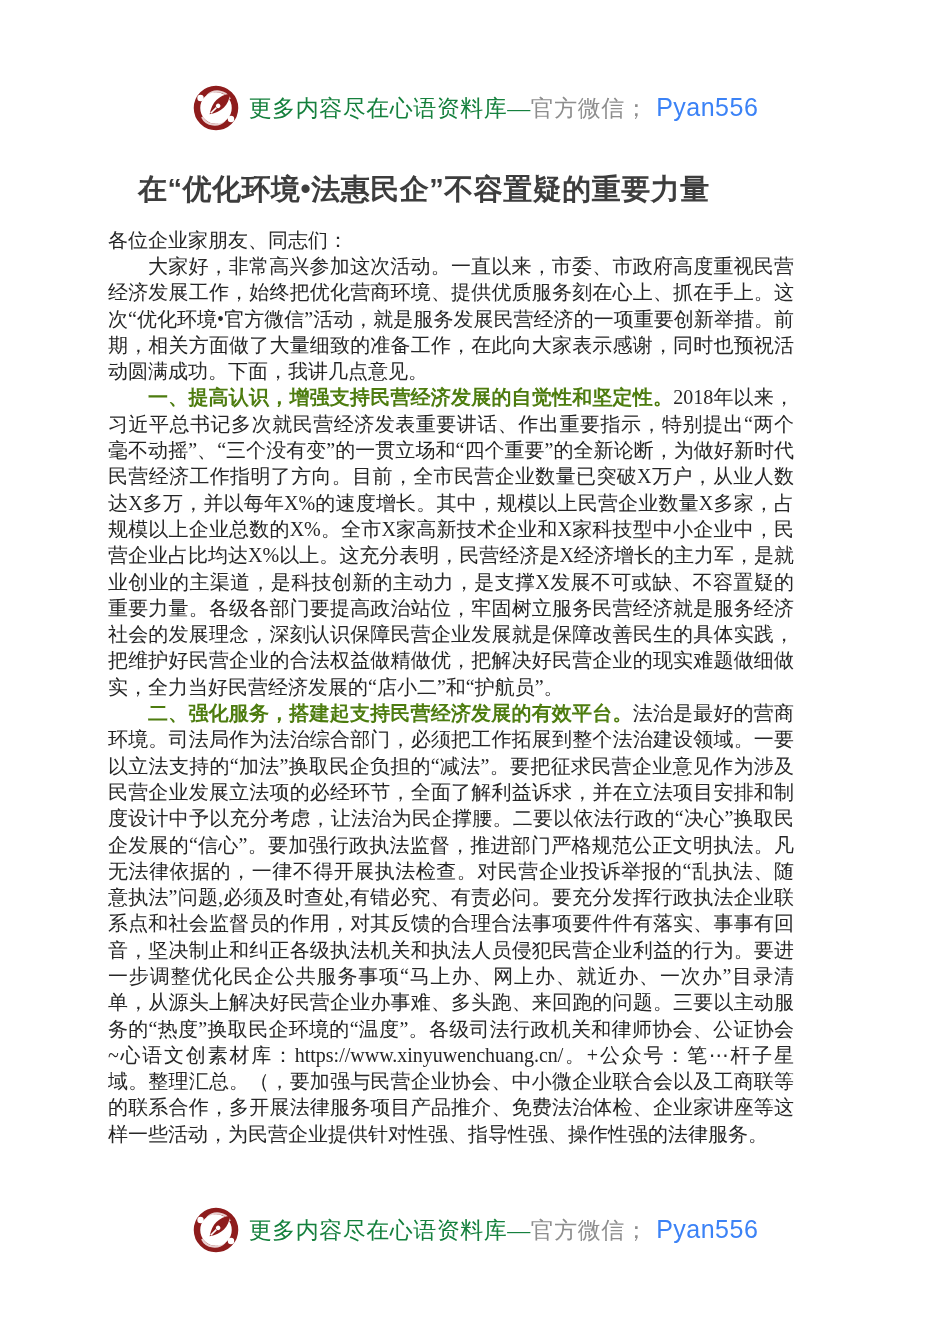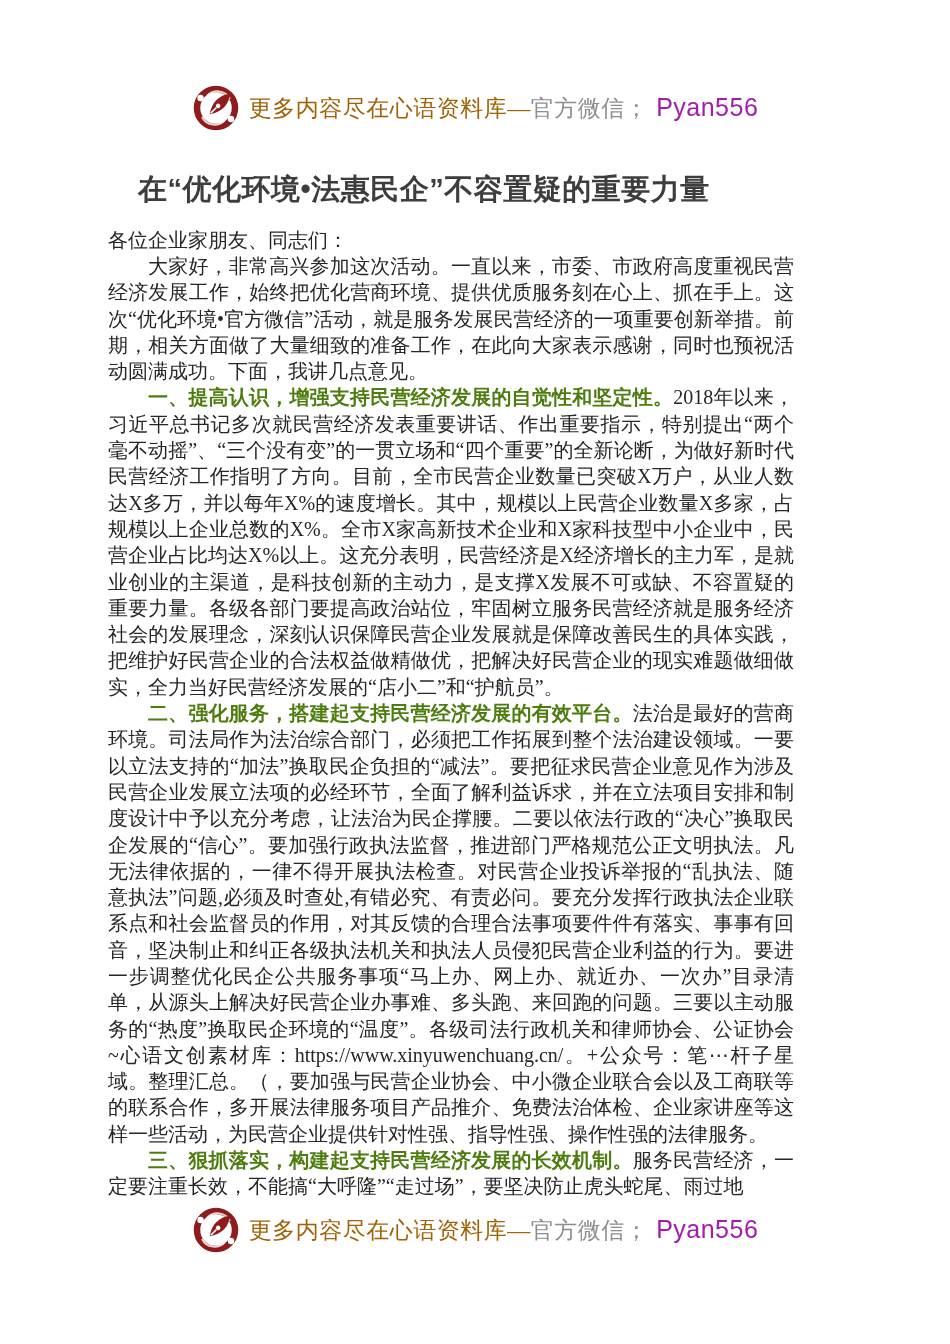--- a/index.html
+++ b/index.html
@@ -12,23 +12,23 @@
     font-family:"Liberation Serif","DejaVu Serif",serif;
   }
   .brandbar {
     display:flex; align-items:center; justify-content:center; gap:9px;
   }
   .brandbar.header { padding-top:84px; }
   .brandbar.footer { position:absolute; top:1206px; left:0; width:100%; }
   .logo { display:inline-block; width:48px; height:48px; flex:0 0 auto; }
   .logo svg { width:48px; height:48px; display:block; }
   .brand-line { font-size:23px; letter-spacing:0.5px; white-space:nowrap; }
-  .brand-main  { color:#a16207; }
+  .brand-main  { color:#15803d; }
   .brand-label { color:#8d8d8d; }
-  .brand-id    { color:#a21caf; font-family:"Liberation Sans","DejaVu Sans",sans-serif; font-size:25px;margin-left:8px; }
+  .brand-id    { color:#3b82f6; font-family:"Liberation Sans","DejaVu Sans",sans-serif; font-size:25px;margin-left:8px; }
   .doc-title {
     margin:39px 132px 0 138px;
     font-family:"Liberation Sans","DejaVu Sans",sans-serif;
     font-weight:bold;
     font-size:29px;
     line-height:1.3;
     color:#3d3d3d;
     letter-spacing:0.5px;
   }
   .doc-body {
@@ -75,21 +75,20 @@
     </span>
   </div>
 
   <h1 class="doc-title">在“优化环境•法惠民企”不容置疑的重要力量</h1>
 
   <div class="doc-body">
     <p class="salutation">各位企业家朋友、同志们：</p>
     <p class="para"><span>大家好，非常高兴参加这次活动。一直以来，市委、市政府高度重视民营经济发展工作，始终把优化营商环境、提供优质服务刻在心上、抓在手上。这次“优化环境•官方微信”活动，就是服务发展民营经济的一项重要创新举措。前期，相关方面做了大量细致的准备工作，在此向大家表示感谢，同时也预祝活动圆满成功。下面，我讲几点意见。</span></p>
     <p class="para"><span class="sec-lead">一、提高认识，增强支持民营经济发展的自觉性和坚定性。</span><span>2018年以来，习近平总书记多次就民营经济发表重要讲话、作出重要指示，特别提出“两个毫不动摇”、“三个没有变”的一贯立场和“四个重要”的全新论断，为做好新时代民营经济工作指明了方向。目前，全市民营企业数量已突破X万户，从业人数达X多万，并以每年X%的速度增长。其中，规模以上民营企业数量X多家，占规模以上企业总数的X%。全市X家高新技术企业和X家科技型中小企业中，民营企业占比均达X%以上。这充分表明，民营经济是X经济增长的主力军，是就业创业的主渠道，是科技创新的主动力，是支撑X发展不可或缺、不容置疑的重要力量。各级各部门要提高政治站位，牢固树立服务民营经济就是服务经济社会的发展理念，深刻认识保障民营企业发展就是保障改善民生的具体实践，把维护好民营企业的合法权益做精做优，把解决好民营企业的现实难题做细做实，全力当好民营经济发展的“店小二”和“护航员”。</span></p>
     <p class="para"><span class="sec-lead">二、强化服务，搭建起支持民营经济发展的有效平台。</span><span>法治是最好的营商环境。司法局作为法治综合部门，必须把工作拓展到整个法治建设领域。一要以立法支持的“加法”换取民企负担的“减法”。要把征求民营企业意见作为涉及民营企业发展立法项的必经环节，全面了解利益诉求，并在立法项目安排和制度设计中予以充分考虑，让法治为民企撑腰。二要以依法行政的“决心”换取民企发展的“信心”。要加强行政执法监督，推进部门严格规范公正文明执法。凡无法律依据的，一律不得开展执法检查。对民营企业投诉举报的“乱执法、随意执法”问题,必须及时查处,有错必究、有责必问。要充分发挥行政执法企业联系点和社会监督员的作用，对其反馈的合理合法事项要件件有落实、事事有回音，坚决制止和纠正各级执法机关和执法人员侵犯民营企业利益的行为。要进一步调整优化民企公共服务事项“马上办、网上办、就近办、一次办”目录清单，从源头上解决好民营企业办事难、多头跑、来回跑的问题。三要以主动服务的“热度”换取民企环境的“温度”。各级司法行政机关和律师协会、公证协会~心语文创素材库：https://www.xinyuwenchuang.cn/。+公众号：笔⋯杆子星域。整理汇总。（，要加强与民营企业协会、中小微企业联合会以及工商联等的联系合作，多开展法律服务项目产品推介、免费法治体检、企业家讲座等这样一些活动，为民营企业提供针对性强、指导性强、操作性强的法律服务。</span></p>
-    <p class="para"><span class="sec-lead">三、狠抓落实，构建起支持民营经济发展的长效机制。</span><span>服务民营经济，一定要注重长效，不能搞“大呼隆”“走过场”，要坚决防止虎头蛇尾、雨过地</span></p>
   </div>
 
   <div class="brandbar footer">
     <span class="logo">
       <svg viewBox="0 0 48 48" xmlns="http://www.w3.org/2000/svg" aria-hidden="true">
         <circle cx="24" cy="24" r="19" fill="none" stroke="#8e1c1c" stroke-width="6.5"></circle>
         <circle cx="8.5" cy="14" r="3.2" fill="#ffffff"></circle>
         <circle cx="39" cy="35" r="3.2" fill="#ffffff"></circle>
         <path d="M10 33 A14 14 0 0 0 33 36" fill="none" stroke="#ffffff" stroke-width="2" opacity="0.8"></path>
         <path d="M38 15 A14 14 0 0 0 15 12" fill="none" stroke="#ffffff" stroke-width="2" opacity="0.8"></path>

